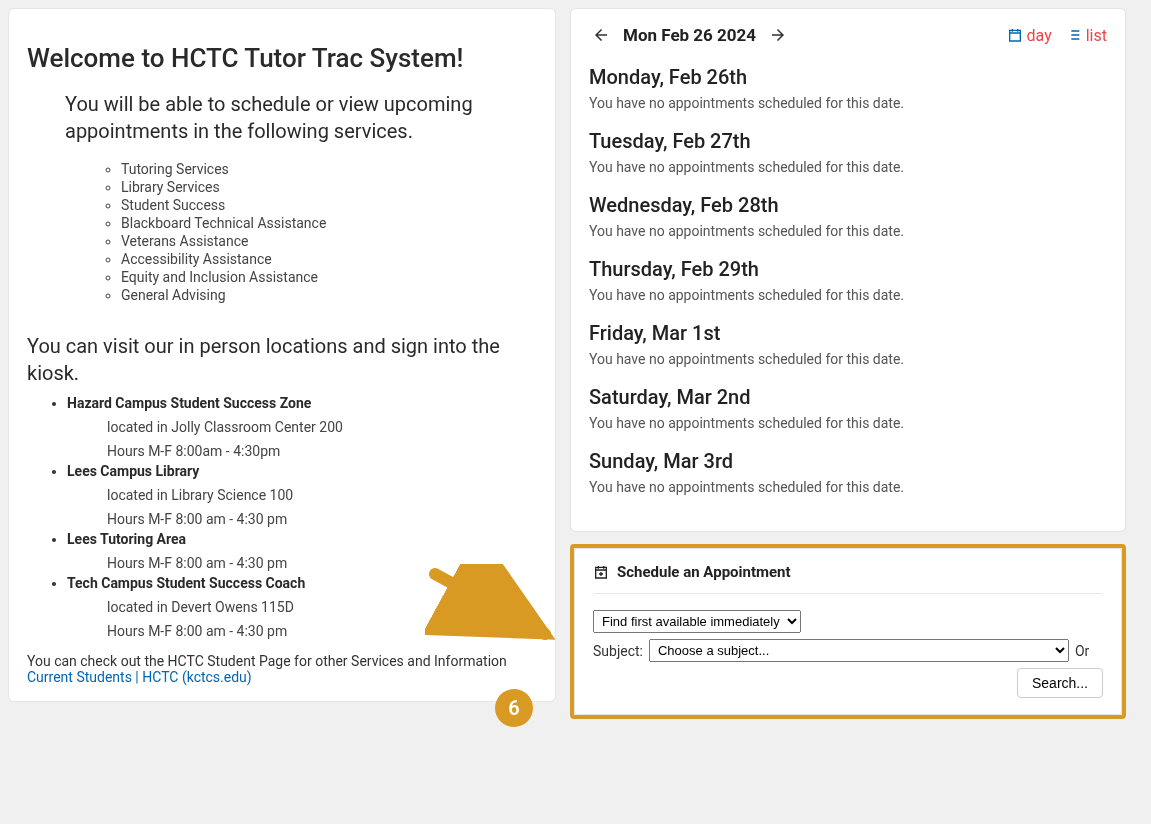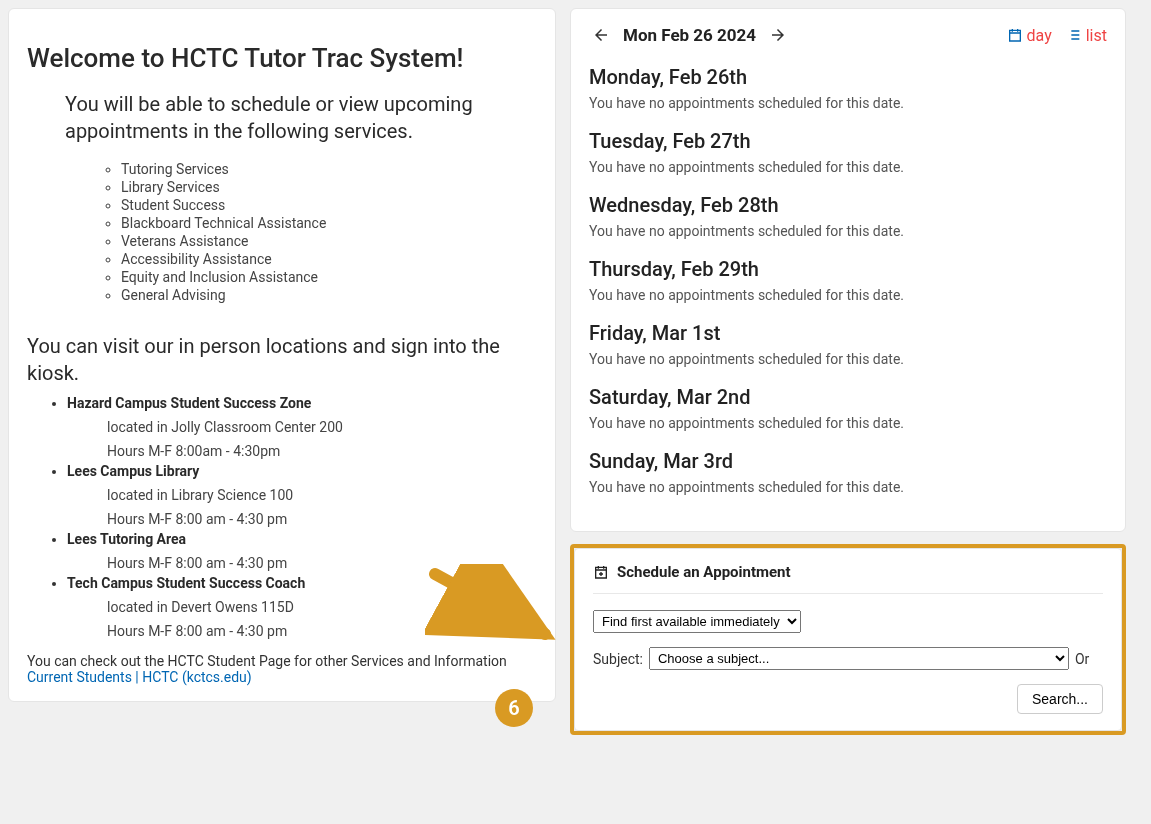--- a/index.html
+++ b/index.html
@@ -140,21 +140,21 @@
   
   .sched-title {
     display: flex; align-items: center; gap: 8px;
     font-size: 15px;
     font-weight: 700;
     color: #222;
     padding-bottom: 12px;
     border-bottom: 1px solid #e8e8e8;
     margin-bottom: 16px;
   }
-  .row { margin: 14px 0; display: flex; align-items: center; gap: 6px; flex-wrap: wrap; font-size: 14px; }
+  .row { margin: 6px 0; display: flex; align-items: center; gap: 6px; flex-wrap: wrap; font-size: 14px; }
   .row label, .row span { color: #333; }
   select.find { font-size: 13px; padding: 2px 4px; }
   select.subject { width: 420px; font-size: 13px; padding: 2px 4px; }
   select.service { width: 236px; font-size: 13px; padding: 2px 4px; }
   .search-row { display: flex; justify-content: flex-end; margin-top: 0; }
   .search-btn {
     background: #fff;
     border: 1px solid #ccc;
     border-radius: 4px;
     padding: 6px 14px;

